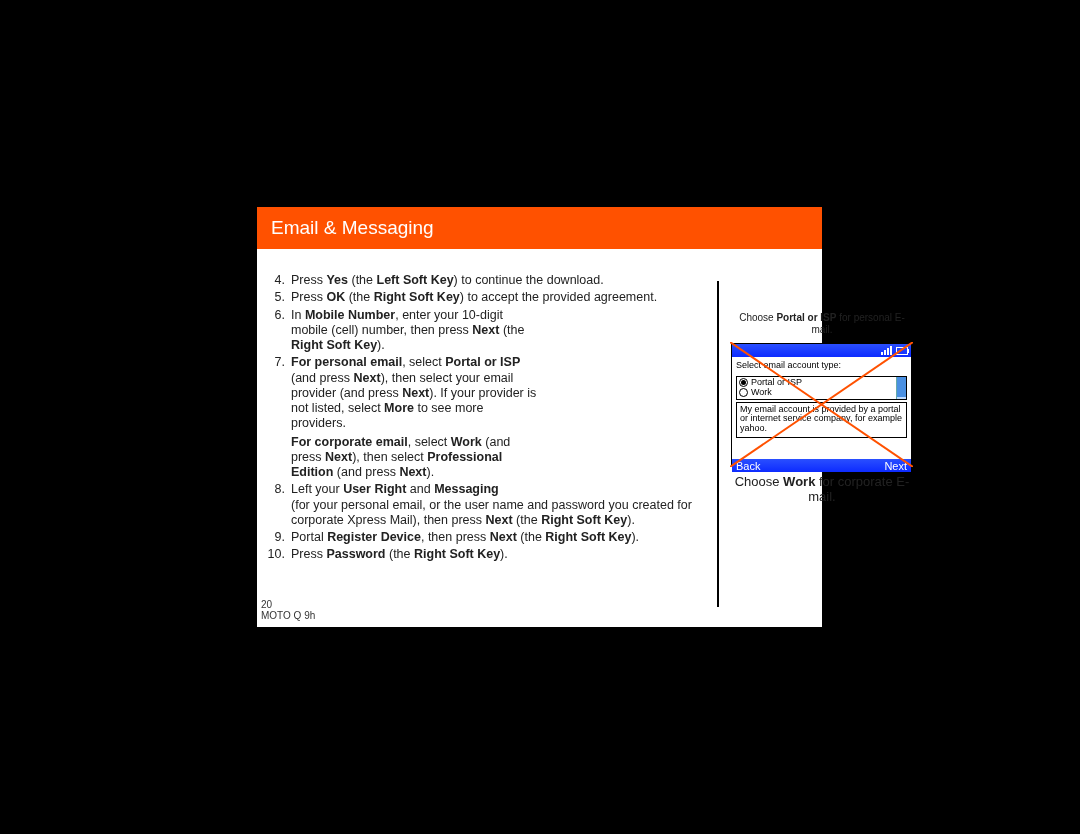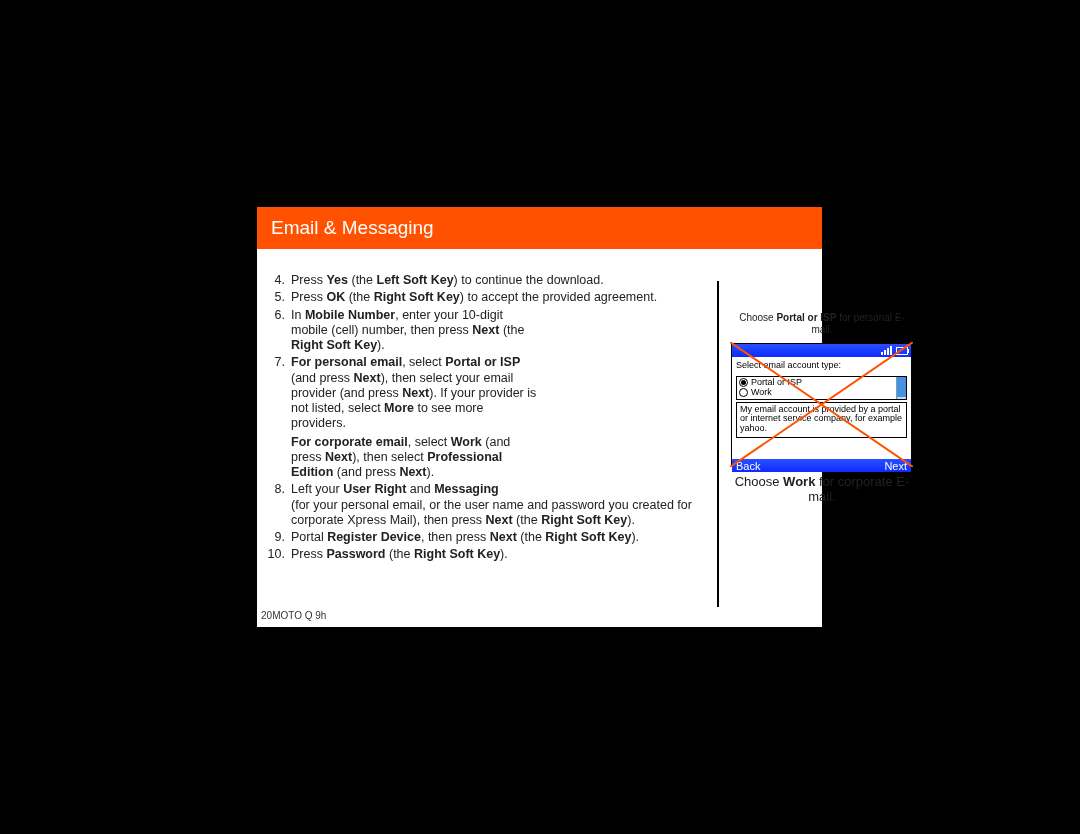--- a/index.html
+++ b/index.html
@@ -156,23 +156,24 @@
   .cross {
     position:absolute; left:473px; top:135px; width:183px; height:125px; pointer-events:none;
   }
   .cross line { stroke:#ff5100; stroke-width:2; }
   .footer {
     position: absolute;
     bottom: 6px;
     left: 4px;
     right: 12px;
     display:flex;
-    justify-content: flex-start;
+    justify-content: space-between;
     font-size: 10px;
     color:#333;
+    flex-direction:column;
   }
 </style>
 </head>
 <body>
 
 <div class="page">
   <div class="sheet">
 
     <div class="header">
       <span>Email &amp; Messaging</span>

